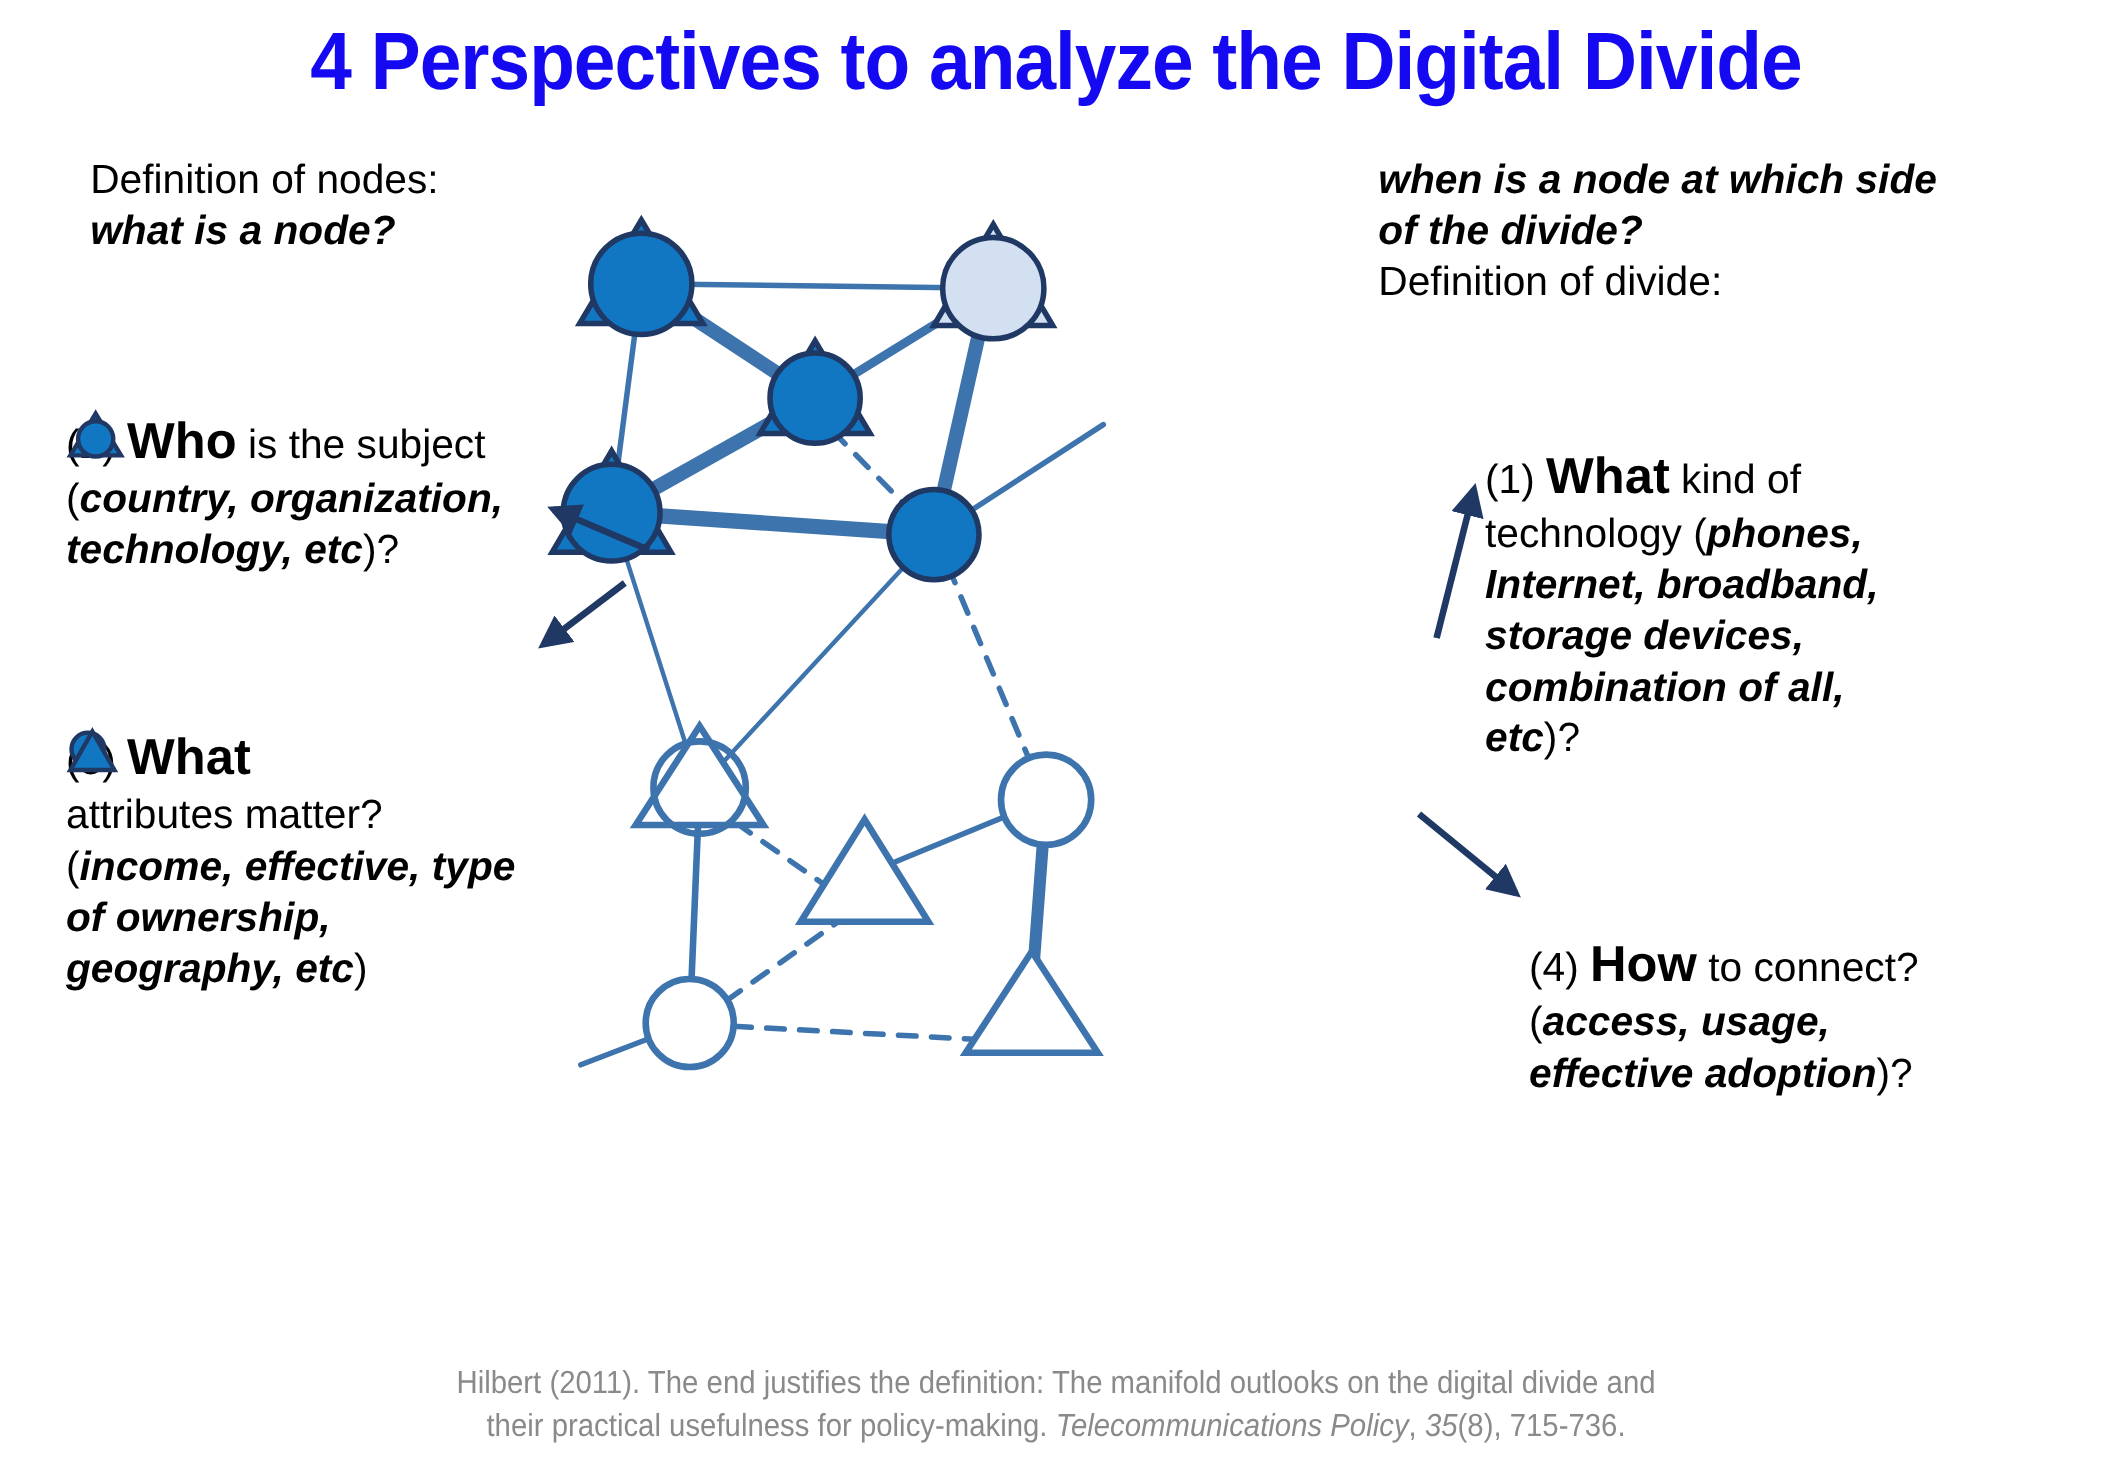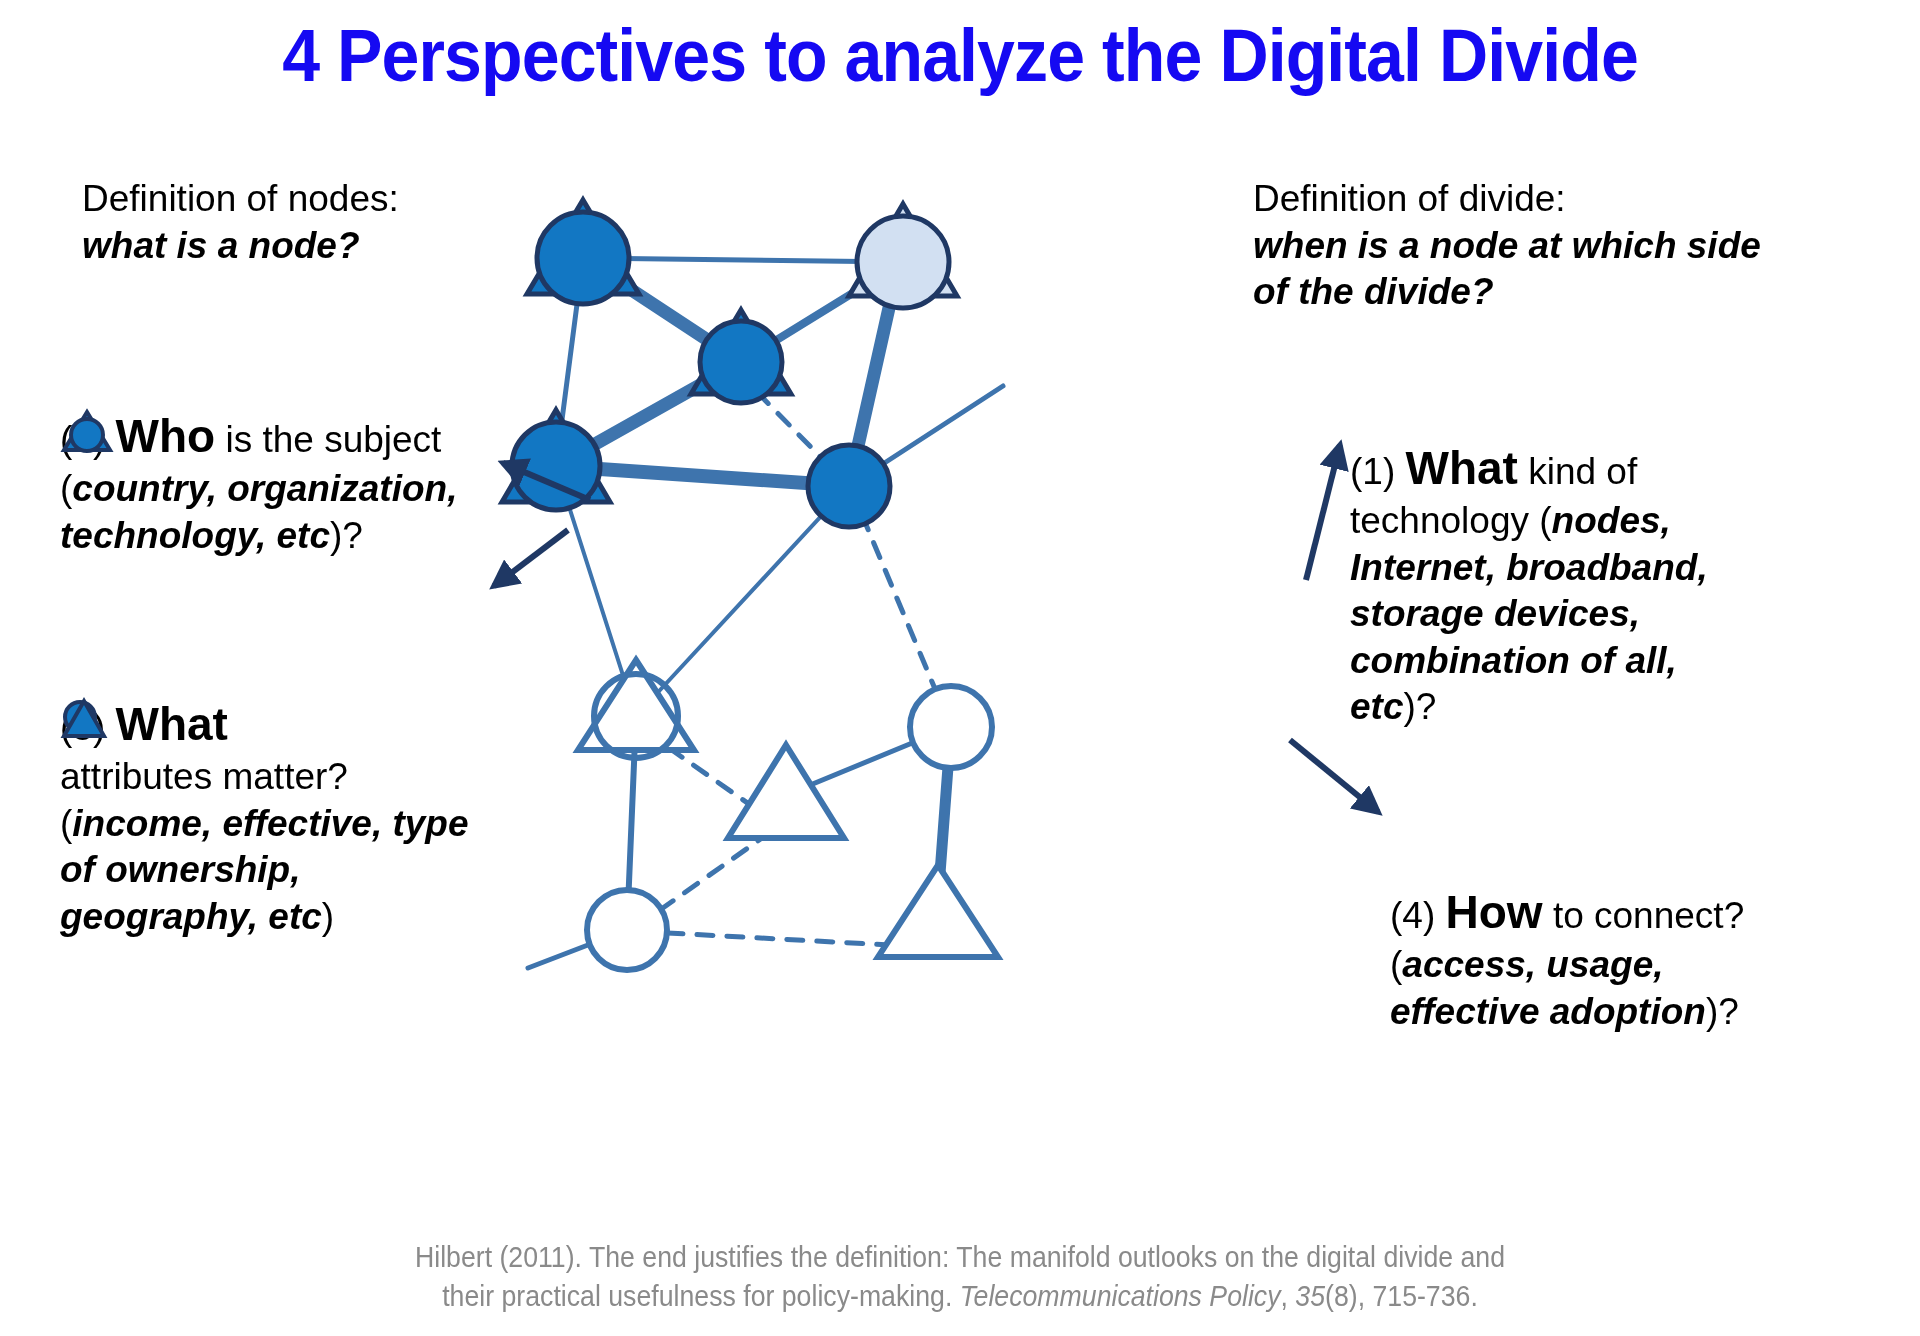--- a/index.html
+++ b/index.html
@@ -15,21 +15,21 @@
     position:absolute;left:0;top:18px;width:1920px;
     text-align:center;
     font-family:"Liberation Sans", sans-serif;
     font-weight:bold;font-size:74px;line-height:1.02;
     color:#1509F2;letter-spacing:-1px;
     transform:scaleX(0.92);transform-origin:50% 0;
     white-space:nowrap;
   }
 
   
-  .txt{position:absolute;color:#000000;font-size:37px;line-height:1.26;margin-top:36px;}
+  .txt{position:absolute;color:#000000;font-size:37px;line-height:1.26;}
   .txt i{font-style:italic;font-weight:bold;}
   .txt b{font-weight:bold;font-size:46px;}
   .hdr{font-size:37px;line-height:1.26;}
 
   #def-nodes{left:82px;top:140px;width:430px;}
   #def-divide{left:1253px;top:140px;width:520px;}
 
   #q2{left:60px;top:372px;width:420px;}
   #q3{left:60px;top:660px;width:420px;}
   #q1{left:1350px;top:404px;width:420px;}
@@ -178,27 +178,27 @@
       </svg>
     </span><span class="inlineicon">
       <svg width="48" height="44" viewBox="0 0 48 44">
         <polygon points="24,5 44,40 4,40" fill="#1277C3" stroke="#1F3864" stroke-width="4"></polygon>
       </svg>
     </span><br>
     <span>attributes matter? (</span><i>income, effective, type of ownership, geography, etc</i><span>)</span>
   </div>
 
   <div class="txt hdr" id="def-divide">
+    <div><i>when is a node at which side of the divide?</i></div>
     <div>Definition of divide:</div>
-    <div><i>when is a node at which side of the divide?</i></div>
   </div>
 
   <div class="txt" id="q1">
     <span>(1)</span>
-    <b>What</b><span> kind of technology (</span><i>nodes, Internet, broadband, storage devices, combination of all, etc</i><span>)?</span>
+    <b>What</b><span> kind of technology (</span><i>phones, Internet, broadband, storage devices, combination of all, etc</i><span>)?</span>
   </div>
 
   <div class="txt" id="q4">
     <span>(4)</span>
     <b>How</b><span> to connect? (</span><i>access, usage, effective adoption</i><span>)?</span>
   </div>
 
   <div id="footer">
     <span>Hilbert (2011). The end justifies the definition: The manifold outlooks on the digital divide and</span><br>
     <span>their practical usefulness for policy-making. </span><i>Telecommunications Policy</i><span>, </span><i>35</i><span>(8), 715-736.</span>

